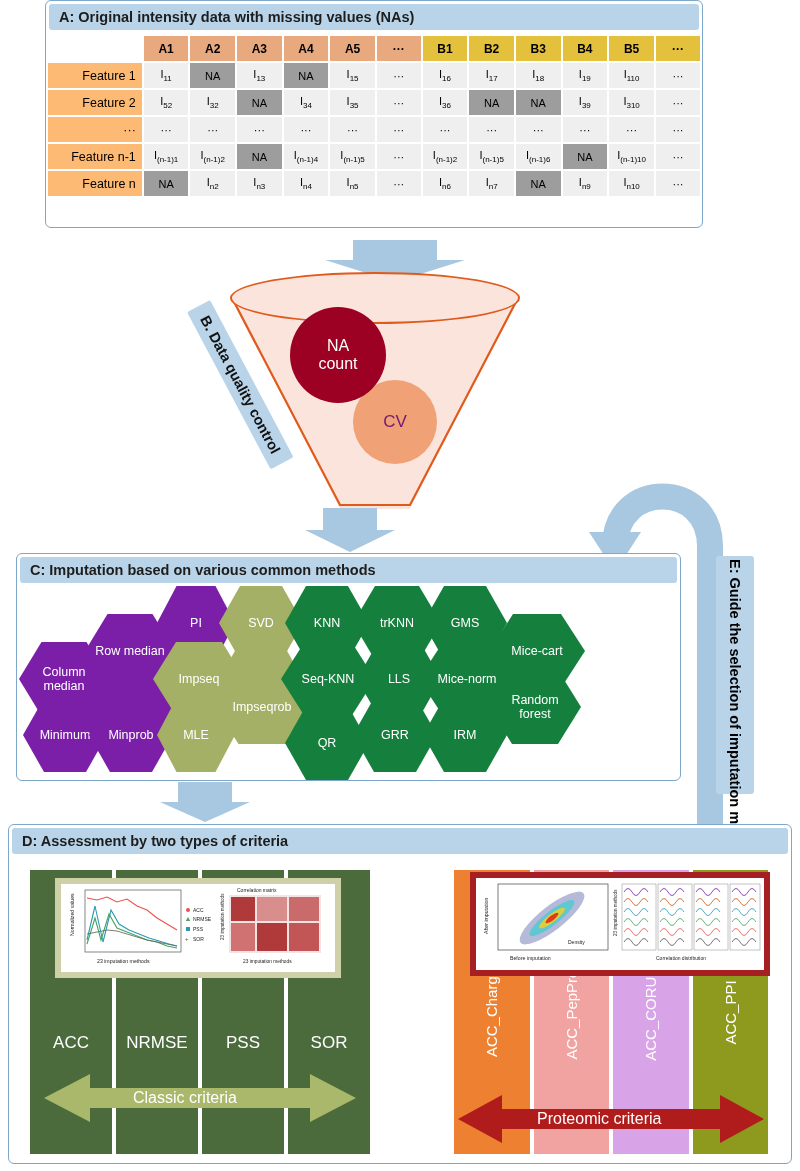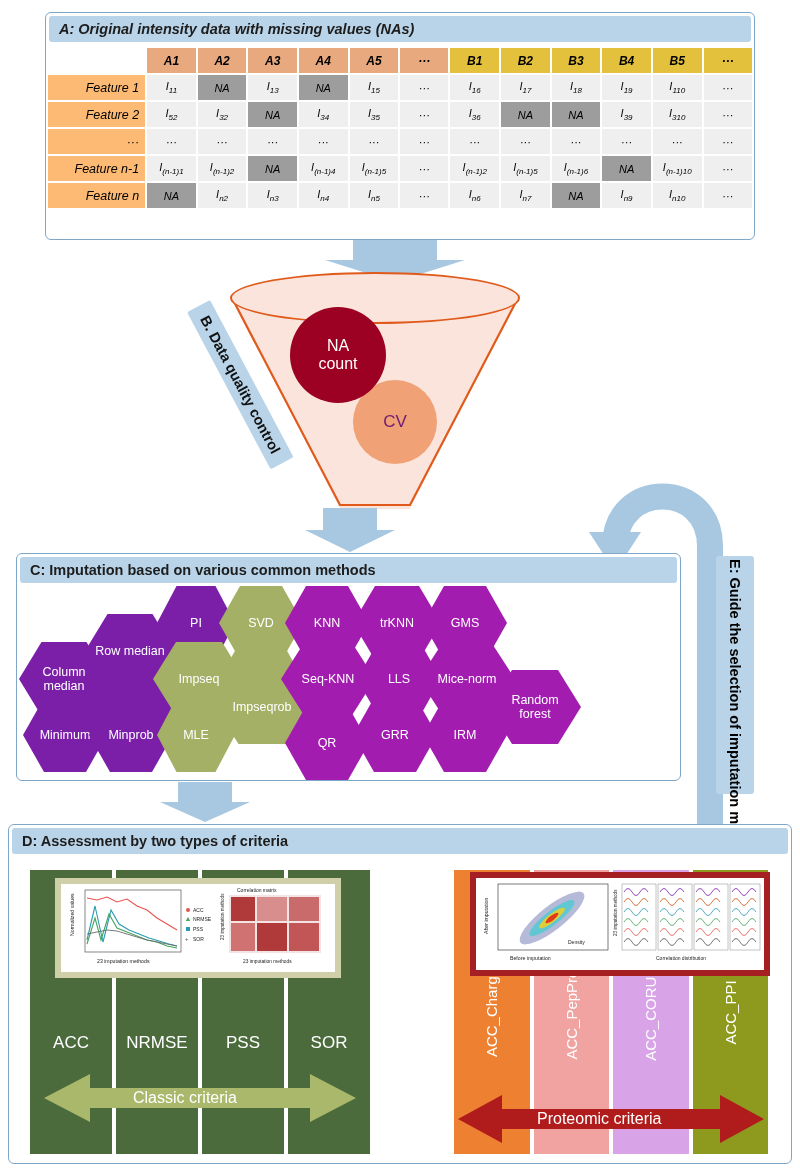--- a/index.html
+++ b/index.html
@@ -21,21 +21,21 @@
   .panel-header {
     background: #b9d4e8;
     color: #1d1d1d;
     font-size: 14.5px;
     font-weight: bold;
     padding: 5px 10px;
     border-radius: 4px 4px 0 0;
   }
 
   
-  #panelA { left: 45px; top: 12px; width: 710px; height: 228px; font-style: italic; }
+  #panelA { left: 45px; top: 0; width: 658px; height: 228px; }
   #panelA .panel-header { margin: 3px 3px 0 3px; border-radius: 3px; }
   table.matrix {
     border-collapse: separate;
     border-spacing: 2px;
     margin: 4px auto 0 auto;
     font-size: 11px;
   }
   table.matrix td {
     background: #efefef;
     text-align: center;
@@ -112,21 +112,21 @@
     clip-path: polygon(25% 0%, 75% 0%, 100% 50%, 75% 100%, 25% 100%, 0% 50%);
     display: flex; align-items: center; justify-content: center;
     text-align: center;
     color: #fff;
     font-size: 12.5px;
     line-height: 1.15;
     padding: 0 9px;
   }
   .hex.purple { background: #7b1fa8; }
   .hex.olive  { background: #a3b065; }
-  .hex.orange { background: #a21caf; }
+  .hex.orange { background: #15803d; }
 
   
   #labelE {
     position: absolute; left: 716px; top: 556px;
     width: 38px; height: 238px;
     background: #b9d4e8;
     border-radius: 3px;
   }
   #labelE span {
     position: absolute; left: 50%; top: 50%;
@@ -369,20 +369,23 @@
         <span>GRR</span>
       </div>
       <div class="hex orange" style="left: 400px; top: 0px; width: 84px;">
         <span>GMS</span>
       </div>
       <div class="hex orange" style="left: 396px; top: 56px; width: 96px;">
         <span>Mice-norm</span>
       </div>
       <div class="hex orange" style="left: 400px; top: 112px; width: 84px;">
         <span>IRM</span>
+      </div>
+      <div class="hex orange" style="left: 466px; top: 28px; width: 96px;">
+        <span>Mice-cart</span>
       </div>
       <div class="hex orange" style="left: 466px; top: 84px; width: 92px;">
         <span>Random forest</span>
       </div>
     </div>
 </div>
 
 <div id="labelE">
   <span>E: Guide the selection of imputation methods</span>
 </div>

